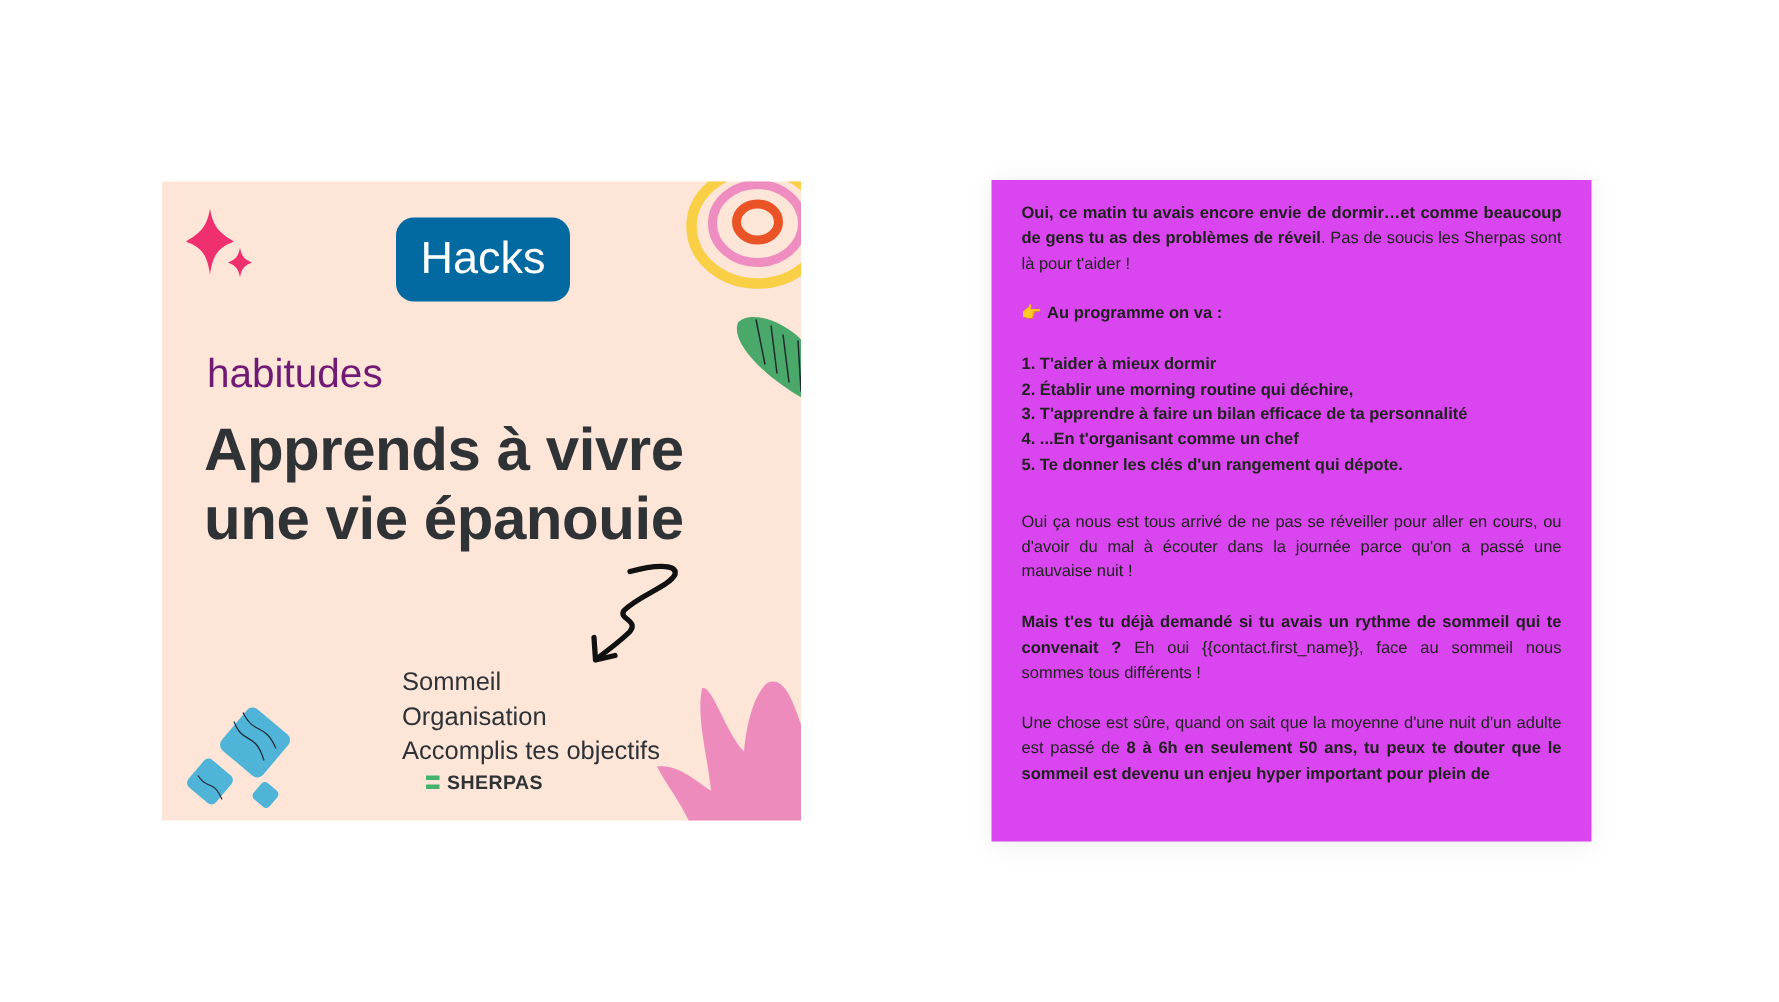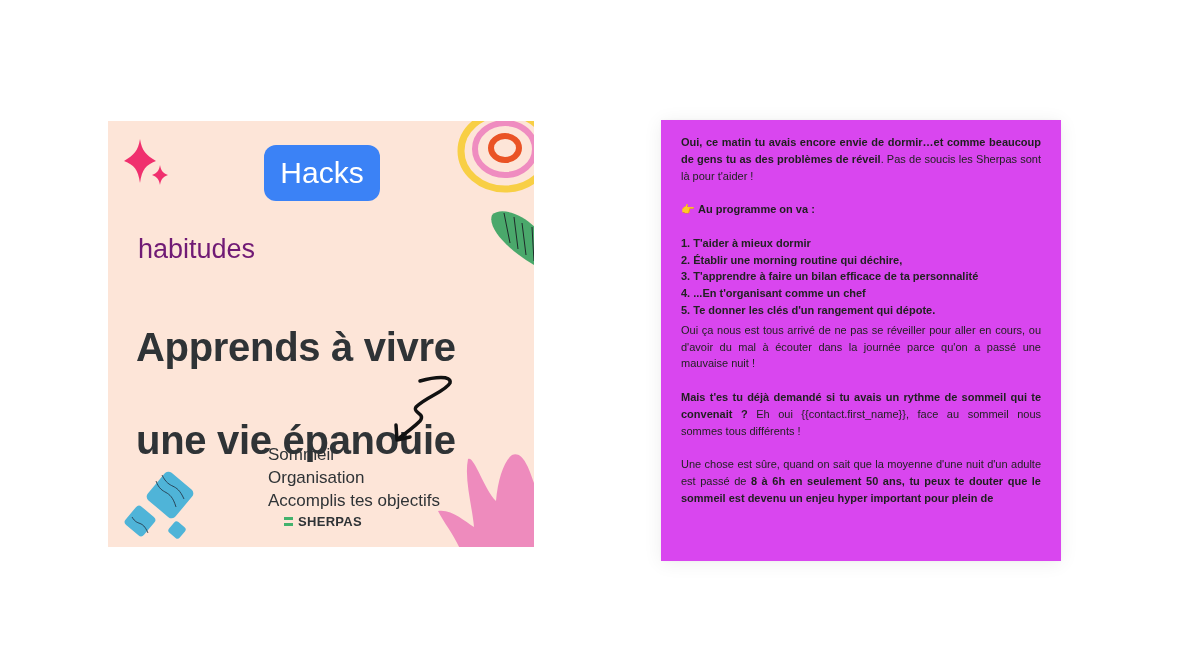--- a/index.html
+++ b/index.html
@@ -6,34 +6,34 @@
   html, body { width: 1186px; height: 668px; background: #ffffff; overflow: hidden; }
   body { position: relative; font-family: "Liberation Sans", sans-serif; }
 
   
   .visual-card {
     position: absolute; left: 108px; top: 121px; width: 426px; height: 426px;
     background: #fde5d8; overflow: hidden;
   }
   .badge {
     position: absolute; left: 156px; top: 24px; width: 116px; height: 56px;
-    background: #3b82f6; border-radius: 12px;
+    background: #0369a1; border-radius: 12px;
     color: #ffffff; font-size: 30px; font-family: "Liberation Sans", sans-serif;
     display: flex; align-items: center; justify-content: center;
   }
   .eyebrow {
     position: absolute; left: 30px; top: 113px;
     font-size: 27px; color: #701a75; font-family: "Liberation Sans", sans-serif;
   }
   .headline {
     position: absolute; left: 28px; top: 156px; width: 390px;
     font-size: 40px; line-height: 46px; font-weight: bold; color: #2f3336;
     font-family: "Liberation Sans", sans-serif; letter-spacing: -0.3px;
   }
-  .headline span { display: block; white-space: nowrap; margin-top: 47px; }
+  .headline span { display: block; white-space: nowrap; }
   .topics {
     position: absolute; left: 160px; top: 322px;
     font-size: 17px; line-height: 23px; color: #2f3336;
   }
   .topics div { white-space: nowrap; }
   .brand {
     position: absolute; left: 176px; top: 393px; display: flex; align-items: center; gap: 5px;
     font-size: 13px; font-weight: bold; color: #2f3336; letter-spacing: 0.3px;
   }
   .brand-mark { width: 9px; height: 9px; display: flex; flex-direction: column; justify-content: space-between; }
@@ -47,21 +47,21 @@
     box-shadow: 0 2px 18px rgba(0,0,0,0.07), 0 0 4px rgba(0,0,0,0.03);
     overflow: hidden;
   }
   .email-body {
     position: absolute; left: 20px; top: 14px; width: 360px;
     font-family: "Liberation Sans", sans-serif; font-size: 11px; line-height: 16.8px;
     color: #222222; text-align: justify;
   }
   .email-body p { margin-bottom: 16.8px; }
   .email-body b { font-weight: bold; color: #1f1f1f; }
-  .email-body .list { margin-bottom: 3px; }
+  .email-body .list { margin-bottom: 21px; }
   .email-body .list div { font-weight: bold; text-align: left; white-space: nowrap; }
   .pointer { display: inline-block; width: 14px; font-size: 11px; }
 </style>
 </head>
 <body>
 
 <div class="visual-card">
 
   <svg class="deco" style="left:16px;top:18px" width="48" height="52" viewBox="0 0 48 52">
     <path d="M16 0 C18 12 22 16 32 22 C22 26 18 30 16 44 C14 30 10 26 0 22 C10 16 14 12 16 0 Z" fill="#f0306e"></path>

